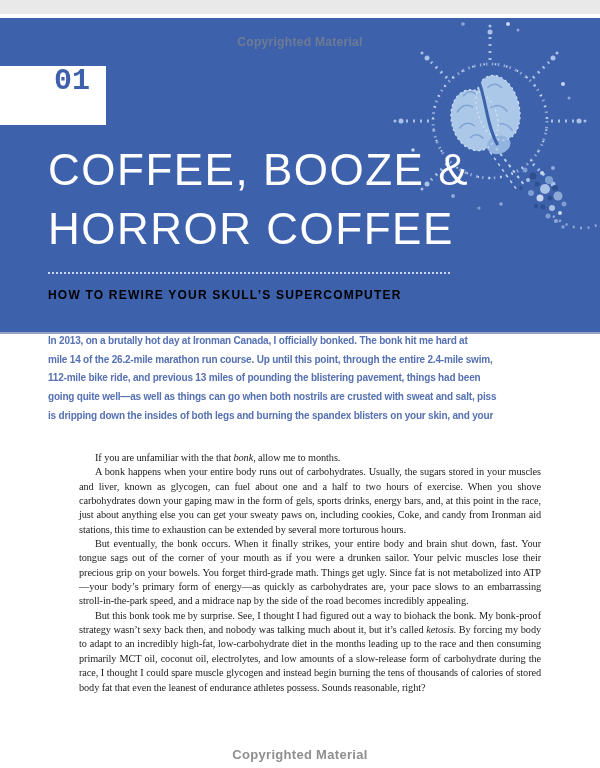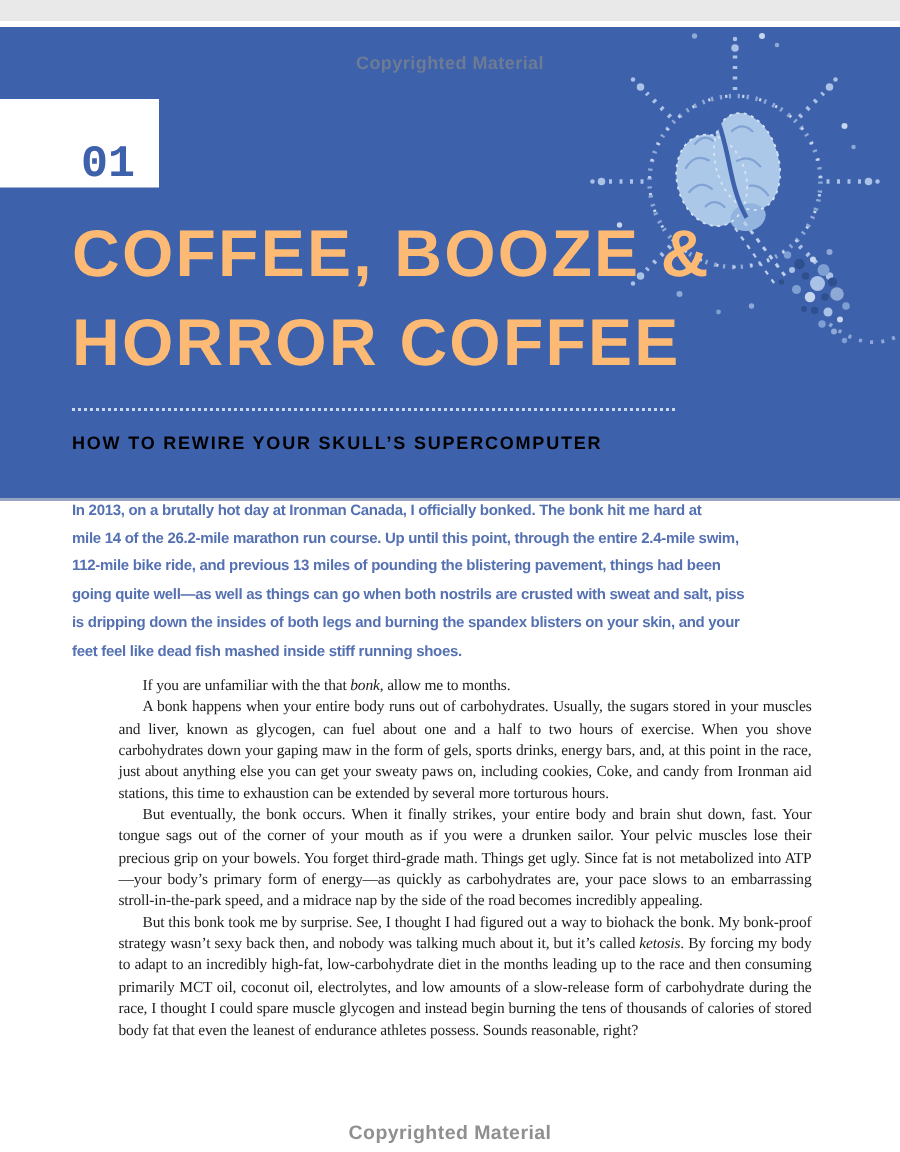--- a/index.html
+++ b/index.html
@@ -12,28 +12,28 @@
   .header{
     position:absolute;left:0;top:4px;width:600px;height:314px;
     background:#3E61AC;border-bottom:2px solid #96A3C1;
   }
   .top-copyright{
     position:absolute;left:300px;top:17px;transform:translateX(-50%);
     font-size:12px;font-weight:bold;color:#6E7B94;letter-spacing:.3px;white-space:nowrap;
   }
   .chapter-box{
     position:absolute;left:0;top:48px;width:106px;height:59px;background:#ffffff;
-    display:flex;align-items:flex-end;justify-content:flex-end;box-sizing:border-box;padding-right:16px;
+    display:flex;align-items:flex-start;justify-content:flex-end;box-sizing:border-box;padding-right:16px;
   }
   .chapter-num{
     font-family:"Liberation Mono",monospace;font-size:30px;font-weight:bold;color:#3E61AC;line-height:1;
   }
   .title{
-    position:absolute;left:48px;top:122px;color:#fdba74;
-    font-size:44px;font-weight:bold;line-height:59px;letter-spacing:1.5px;white-space:nowrap;
+    position:absolute;left:48px;top:122px;color:#ffffff;
+    font-size:44px;font-weight:normal;line-height:59px;letter-spacing:1.5px;white-space:nowrap;
   }
   .dotted-rule{
     position:absolute;left:48px;top:254px;width:402px;height:0;
     border-top:2px dotted #CBD7EC;
   }
   .subtitle{
     position:absolute;left:48px;top:270px;color:#000000;
     font-size:12px;font-weight:bold;letter-spacing:1.2px;white-space:nowrap;
   }
   .brain-art{position:absolute;left:393px;top:0;width:207px;height:240px;}
@@ -167,21 +167,20 @@
 
     <div class="subtitle">HOW TO REWIRE YOUR SKULL’S SUPERCOMPUTER</div>
   </div>
 
   <div class="intro">
       <div>In 2013, on a brutally hot day at Ironman Canada, I officially bonked. The bonk hit me hard at</div>
       <div>mile 14 of the 26.2-mile marathon run course. Up until this point, through the entire 2.4-mile swim,</div>
       <div>112-mile bike ride, and previous 13 miles of pounding the blistering pavement, things had been</div>
       <div>going quite well—as well as things can go when both nostrils are crusted with sweat and salt, piss</div>
       <div>is dripping down the insides of both legs and burning the spandex blisters on your skin, and your</div>
-      <div>feet feel like dead fish mashed inside stiff running shoes.</div>
     </div>
 
   <div class="body-text">
       <p><span>If you are unfamiliar with the that </span><em>bonk</em><span>, allow me to months.</span></p>
       <p><span>A bonk happens when your entire body runs out of carbohydrates. Usually, the sugars stored in your muscles and liver, known as glycogen, can fuel about one and a half to two hours of exercise. When you shove carbohydrates down your gaping maw in the form of gels, sports drinks, energy bars, and, at this point in the race, just about anything else you can get your sweaty paws on, including cookies, Coke, and candy from Ironman aid stations, this time to exhaustion can be extended by several more torturous hours.</span></p>
       <p><span>But eventually, the bonk occurs. When it finally strikes, your entire body and brain shut down, fast. Your tongue sags out of the corner of your mouth as if you were a drunken sailor. Your pelvic muscles lose their precious grip on your bowels. You forget third-grade math. Things get ugly. Since fat is not metabolized into ATP—your body’s primary form of energy—as quickly as carbohydrates are, your pace slows to an embarrassing stroll-in-the-park speed, and a midrace nap by the side of the road becomes incredibly appealing.</span></p>
       <p><span>But this bonk took me by surprise. See, I thought I had figured out a way to biohack the bonk. My bonk-proof strategy wasn’t sexy back then, and nobody was talking much about it, but it’s called </span><em>ketosis</em><span>. By forcing my body to adapt to an incredibly high-fat, low-carbohydrate diet in the months leading up to the race and then consuming primarily MCT oil, coconut oil, electrolytes, and low amounts of a slow-release form of carbohydrate during the race, I thought I could spare muscle glycogen and instead begin burning the tens of thousands of calories of stored body fat that even the leanest of endurance athletes possess. Sounds reasonable, right?</span></p>
     </div>
 
   <div class="bottom-copyright">Copyrighted Material</div>

